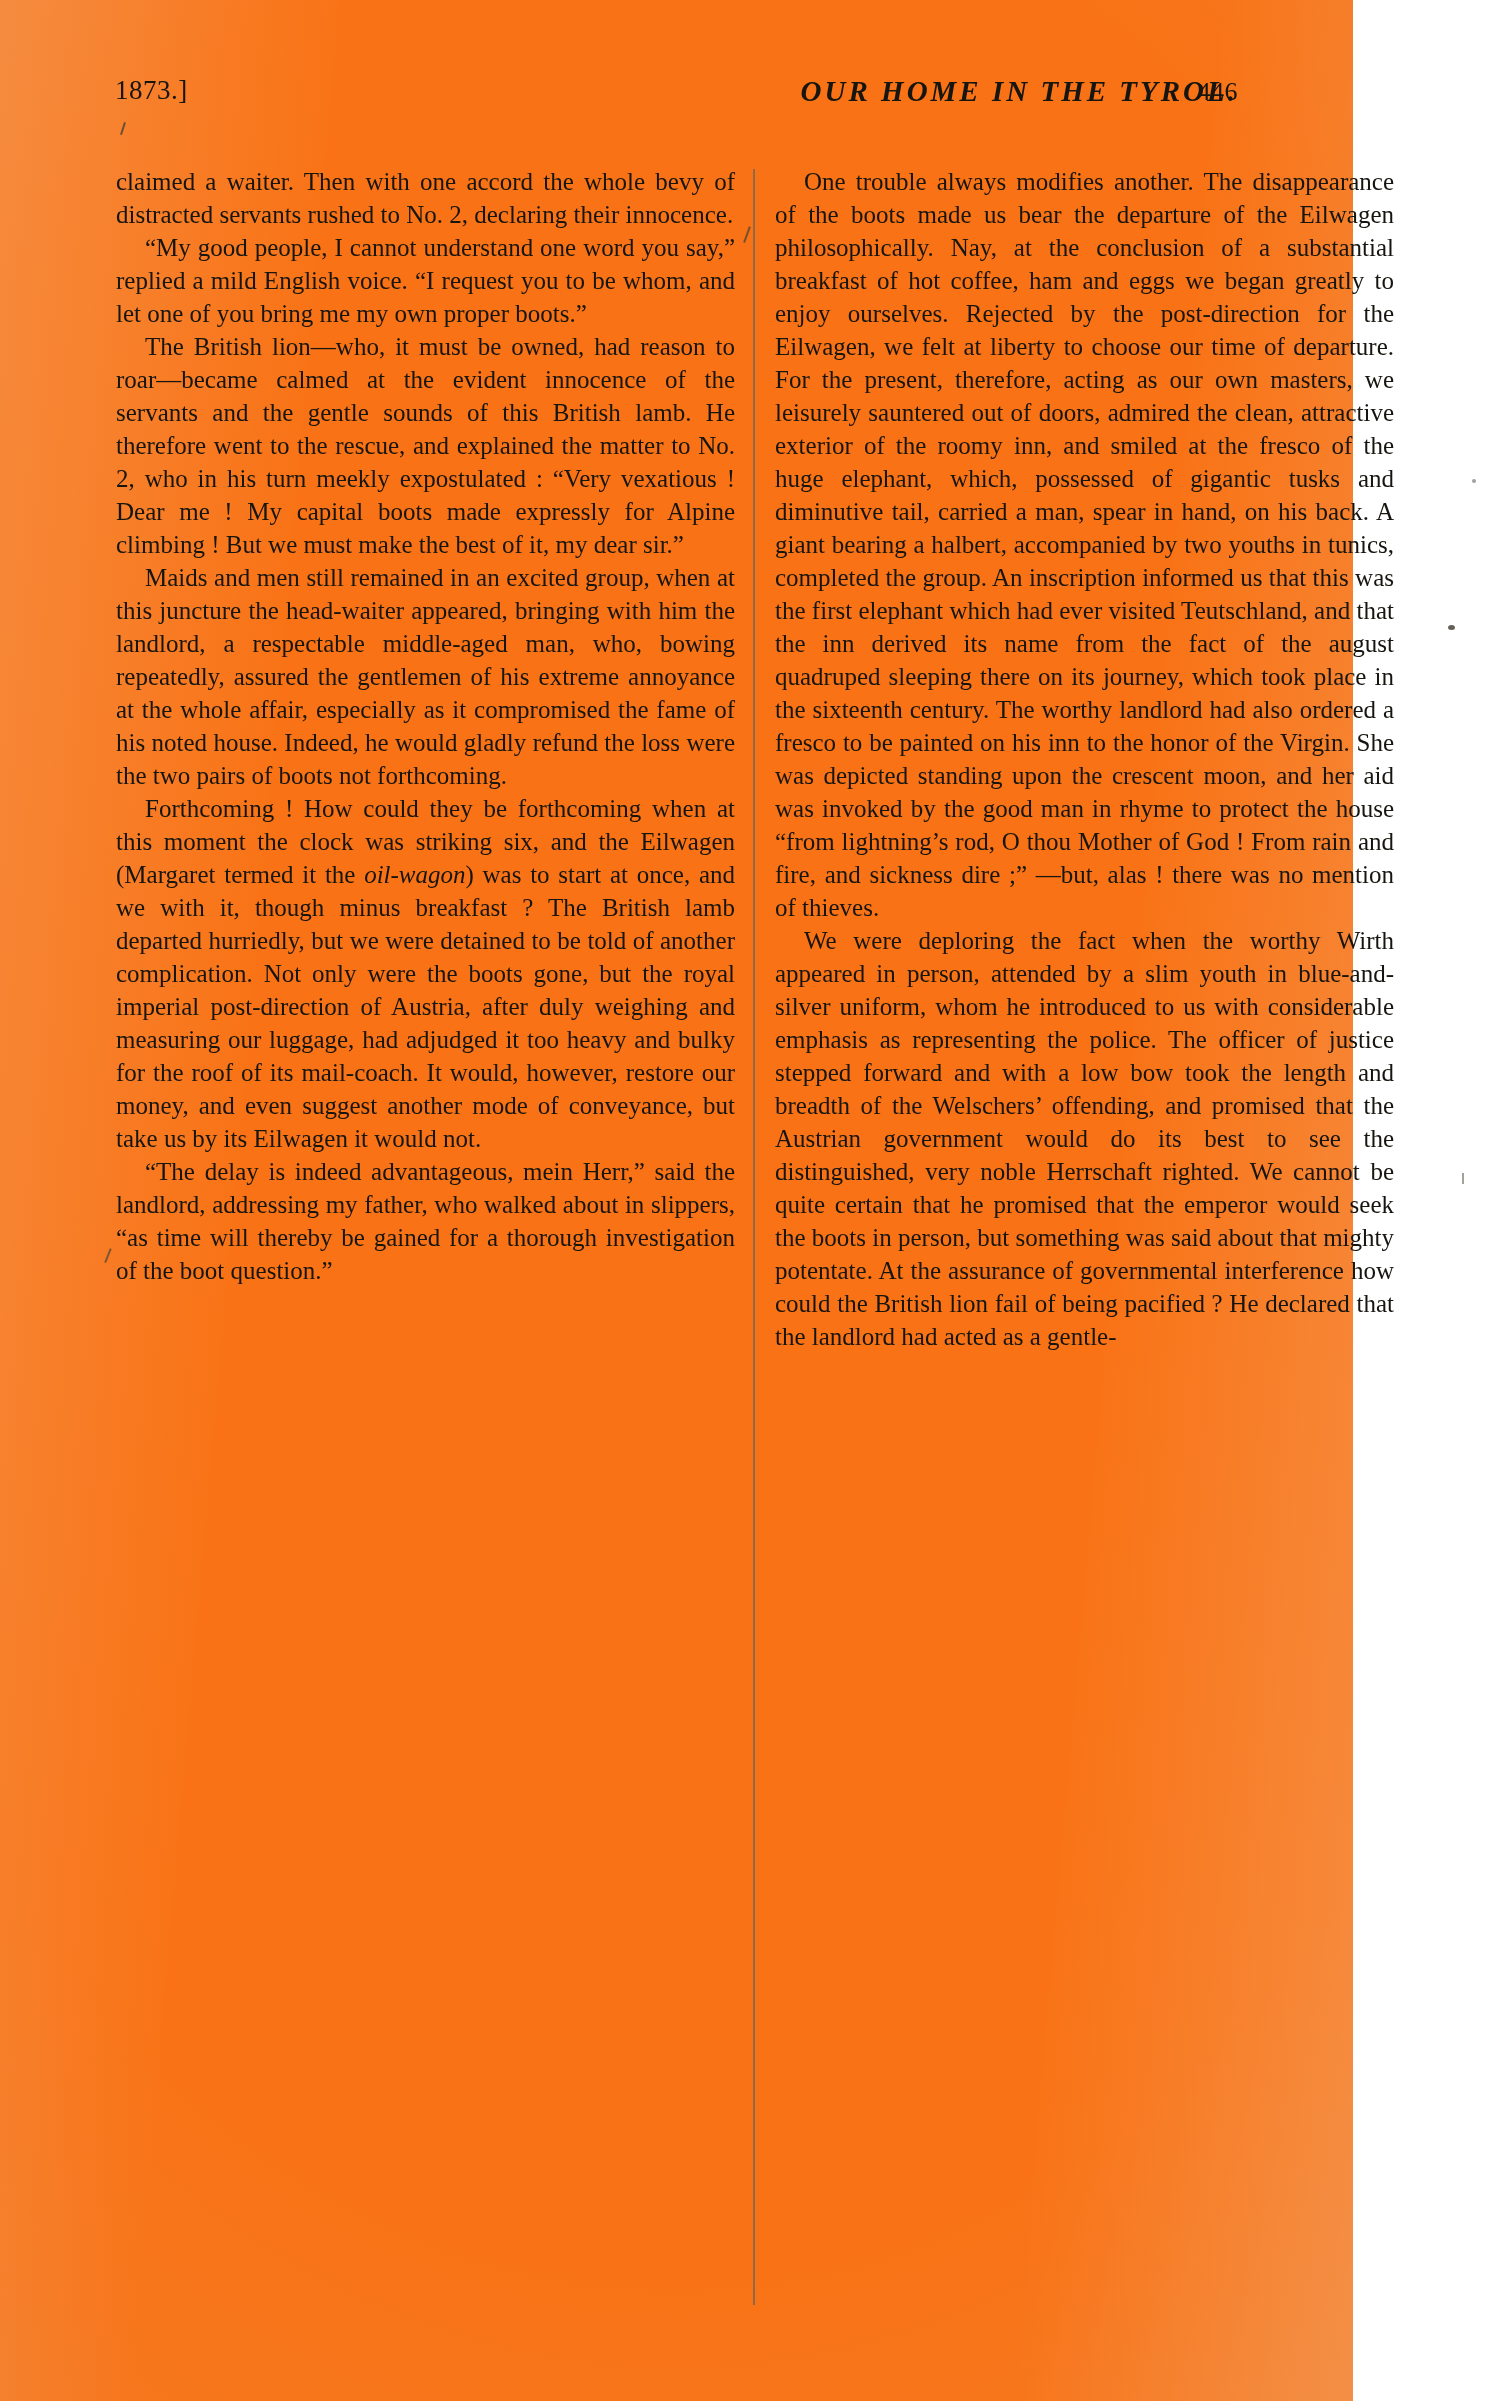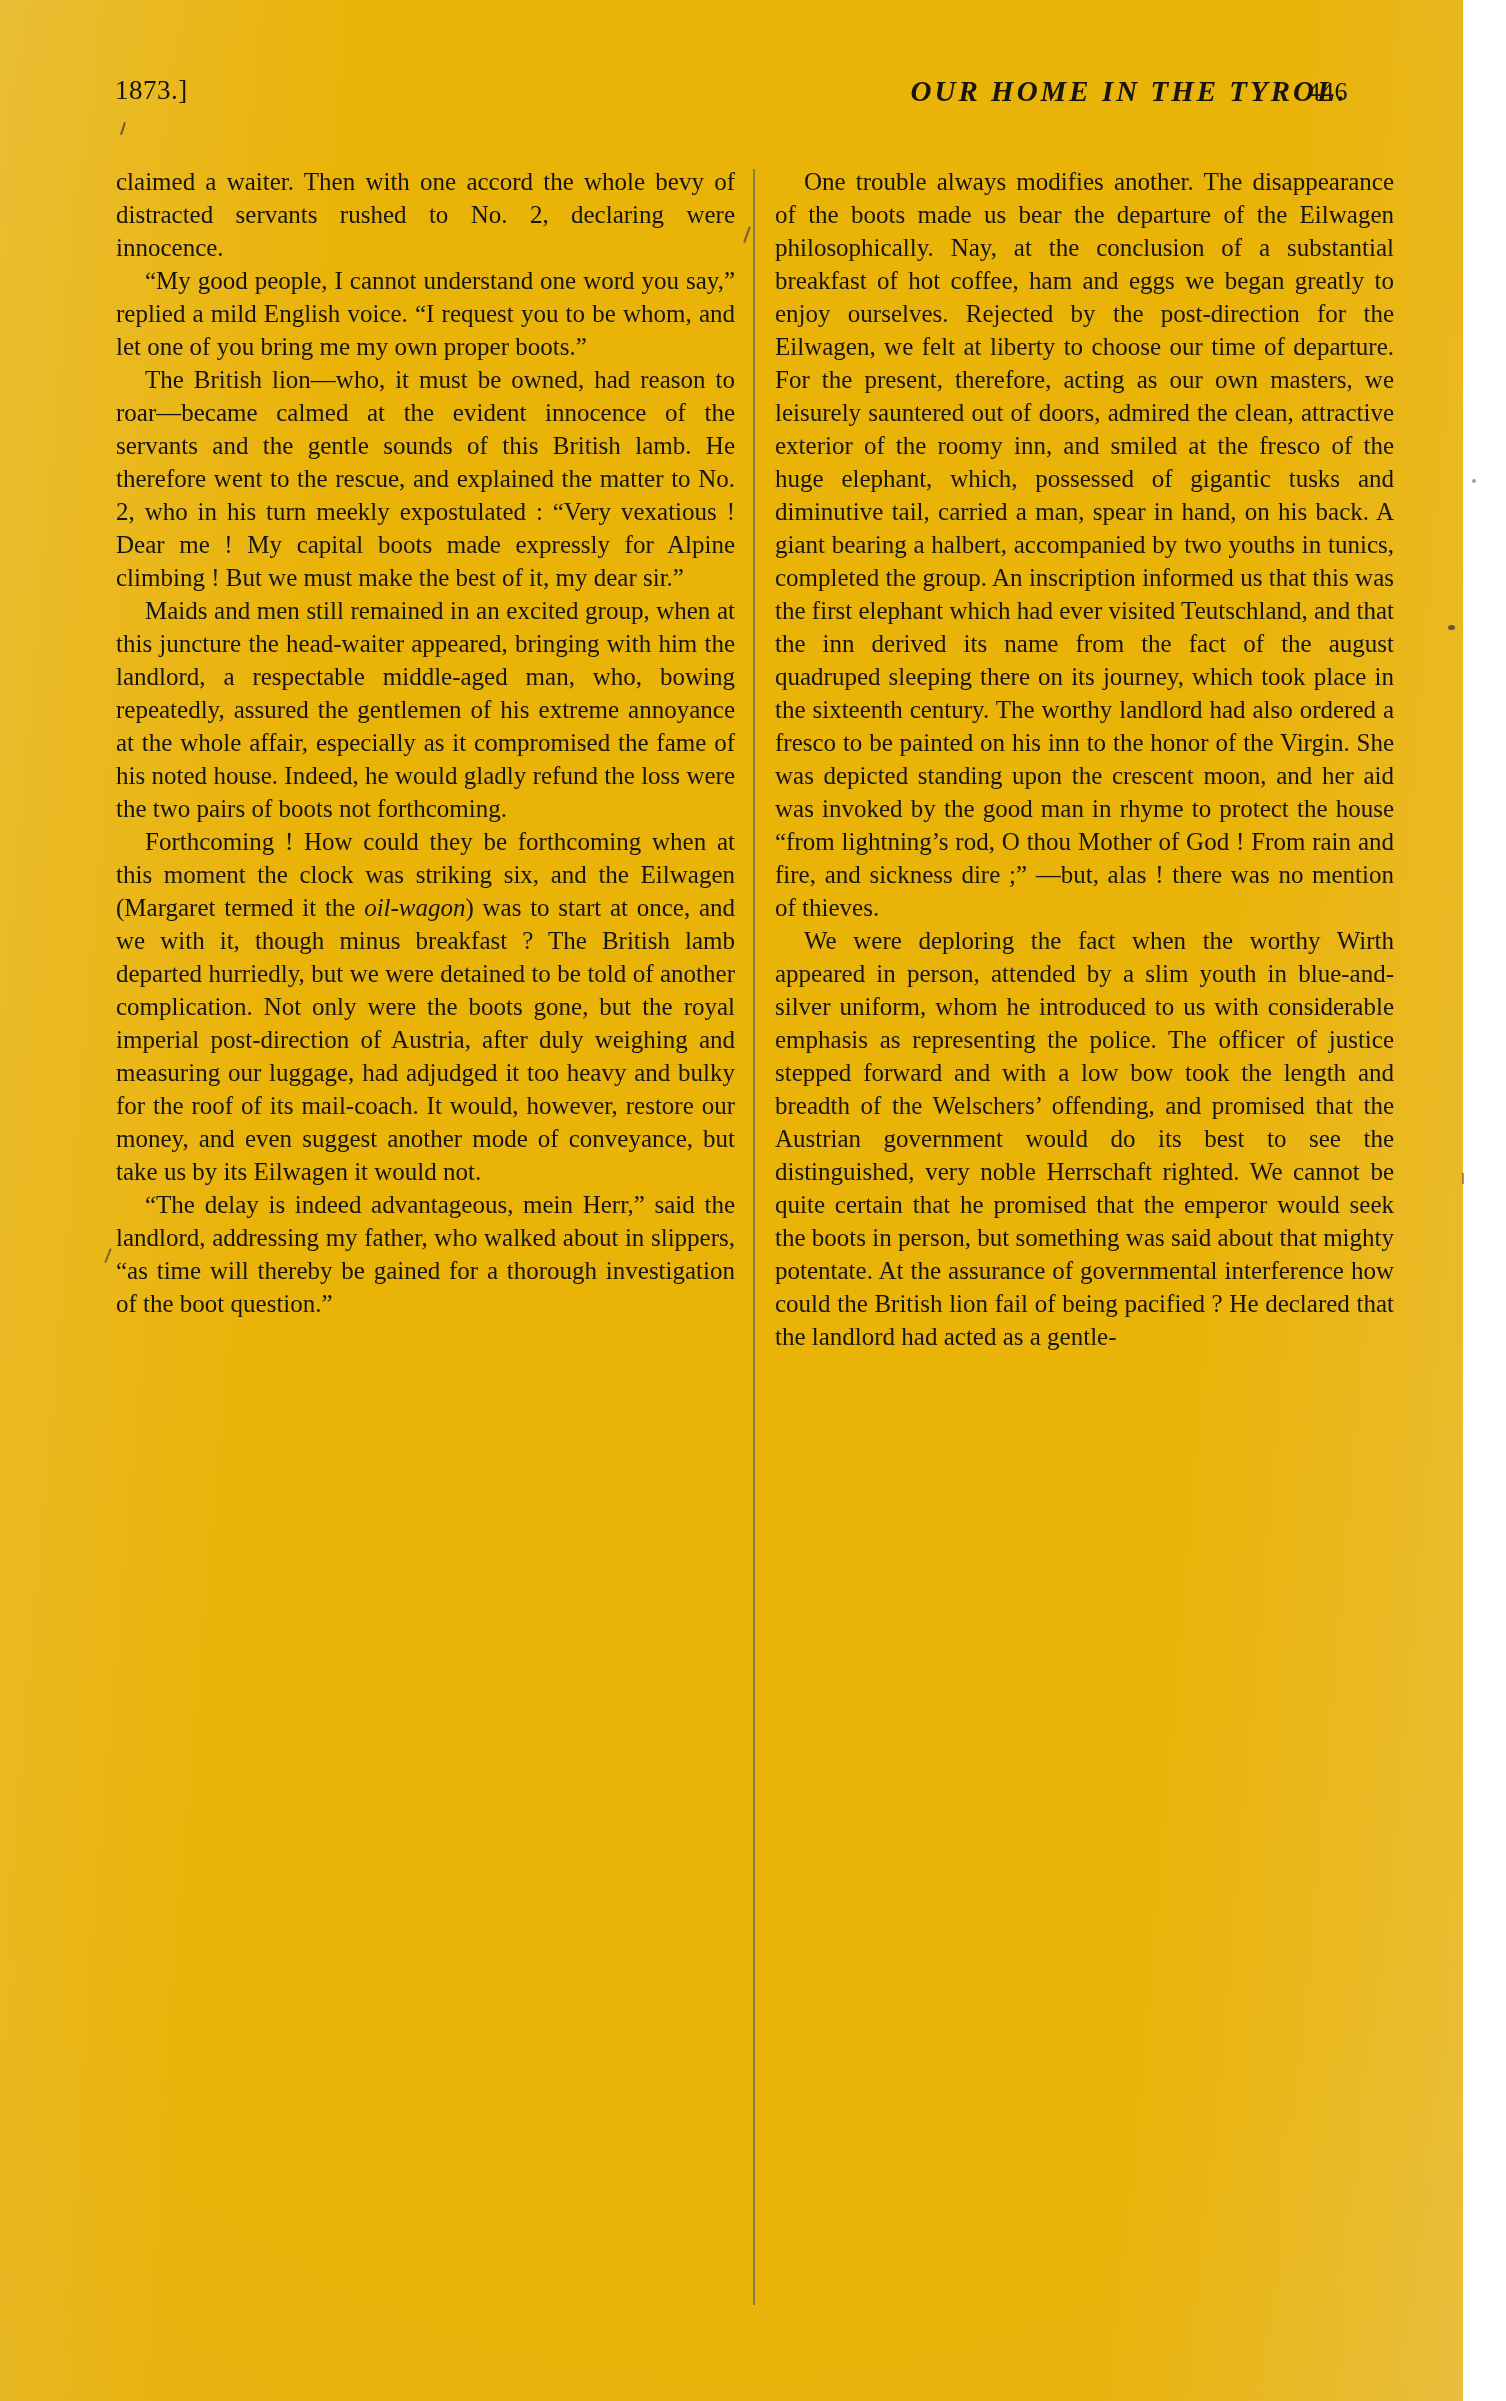--- a/index.html
+++ b/index.html
@@ -12,23 +12,23 @@
     height: 2401px;
     position: relative;
     font-family: "Liberation Serif", serif;
     color: #17150f;
     overflow: hidden;
   }
   .page {
     position: absolute;
     left: 0;
     top: 0;
-    width: 1463px;
+    width: 1353px;
     height: 2401px;
-    background: #eab308;
+    background: #f97316;
   }
   
   .paper-tint {
     position: absolute;
     inset: 0;
     background:
       radial-gradient(ellipse 120% 90% at 50% 45%, rgba(255,255,255,0) 55%, rgba(196,186,162,0.16) 100%),
       linear-gradient(95deg, rgba(236,230,212,0.20) 0%, rgba(255,255,255,0) 22%, rgba(255,255,255,0) 78%, rgba(236,230,212,0.22) 100%);
     pointer-events: none;
   }
@@ -121,21 +121,21 @@
   <div class="header">
     <span class="year">1873.]</span>
     <span class="title">OUR HOME IN THE TYROL.</span>
     <span class="folio">446</span>
   </div>
 
   <div class="columns">
     <div class="rule"></div>
 
     <div class="col col-left">
-      <p class="noindent">claimed a waiter.  Then with one accord the whole bevy of distracted servants rushed to No. 2, declaring were innocence.</p>
+      <p class="noindent">claimed a waiter.  Then with one accord the whole bevy of distracted servants rushed to No. 2, declaring their innocence.</p>
       <p>“My good people, I cannot understand one word you say,” replied a mild English voice.  “I request you to be whom, and let one of you bring me my own proper boots.”</p>
       <p>The British lion—who, it must be owned, had reason to roar—became calmed at the evident innocence of the servants and the gentle sounds of this British lamb.  He therefore went to the rescue, and explained the matter to No. 2, who in his turn meekly expostulated : “Very vexatious !  Dear me !  My capital boots made expressly for Alpine climbing !  But we must make the best of it, my dear sir.”</p>
       <p>Maids and men still remained in an excited group, when at this juncture the head-waiter appeared, bringing with him the landlord, a respectable middle-aged man, who, bowing repeatedly, assured the gentlemen of his extreme annoyance at the whole affair, especially as it compromised the fame of his noted house.  Indeed, he would gladly refund the loss were the two pairs of boots not forthcoming.</p>
       <p>Forthcoming !  How could they be forthcoming when at this moment the clock was striking six, and the Eilwagen (Margaret termed it the <span class="it">oil-wagon</span>) was to start at once, and we with it, though minus breakfast ?  The British lamb departed hurriedly, but we were detained to be told of another complication.  Not only were the boots gone, but the royal imperial post-direction of Austria, after duly weighing and measuring our luggage, had adjudged it too heavy and bulky for the roof of its mail-coach.  It would, however, restore our money, and even suggest another mode of conveyance, but take us by its Eilwagen it would not.</p>
       <p>“The delay is indeed advantageous, mein Herr,” said the landlord, addressing my father, who walked about in slippers, “as time will thereby be gained for a thorough investigation of the boot question.”</p>
     </div>
 
     <div class="col col-right">
       <p>One trouble always modifies another.  The disappearance of the boots made us bear the departure of the Eilwagen philosophically.  Nay, at the conclusion of a substantial breakfast of hot coffee, ham and eggs we began greatly to enjoy ourselves.  Rejected by the post-direction for the Eilwagen, we felt at liberty to choose our time of departure.  For the present, therefore, acting as our own masters, we leisurely sauntered out of doors, admired the clean, attractive exterior of the roomy inn, and smiled at the fresco of the huge elephant, which, possessed of gigantic tusks and diminutive tail, carried a man, spear in hand, on his back.  A giant bearing a halbert, accompanied by two youths in tunics, completed the group.  An inscription informed us that this was the first elephant which had ever visited Teutschland, and that the inn derived its name from the fact of the august quadruped sleeping there on its journey, which took place in the sixteenth century.  The worthy landlord had also ordered a fresco to be painted on his inn to the honor of the Virgin.  She was depicted standing upon the crescent moon, and her aid was invoked by the good man in rhyme to protect the house “from lightning’s rod, O thou Mother of God !  From rain and fire, and sickness dire ;” —but, alas ! there was no mention of thieves.</p>
       <p>We were deploring the fact when the worthy Wirth appeared in person, attended by a slim youth in blue-and-silver uniform, whom he introduced to us with considerable emphasis as representing the police.  The officer of justice stepped forward and with a low bow took the length and breadth of the Welschers’ offending, and promised that the Austrian government would do its best to see the distinguished, very noble Herrschaft righted.  We cannot be quite certain that he promised that the emperor would seek the boots in person, but something was said about that mighty potentate.  At the assurance of governmental interference how could the British lion fail of being pacified ?  He declared that the landlord had acted as a gentle-</p>

